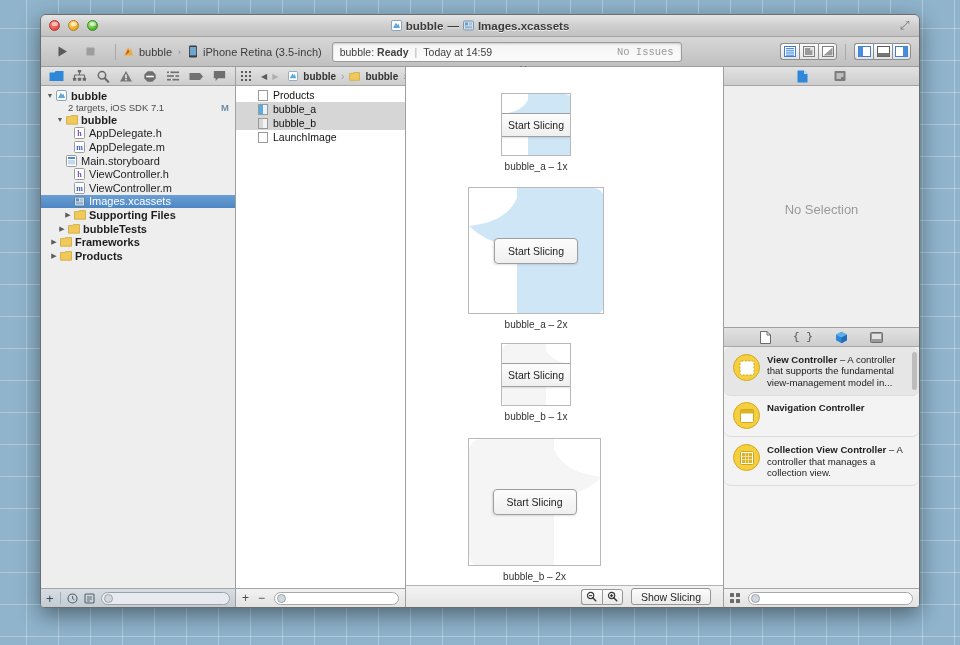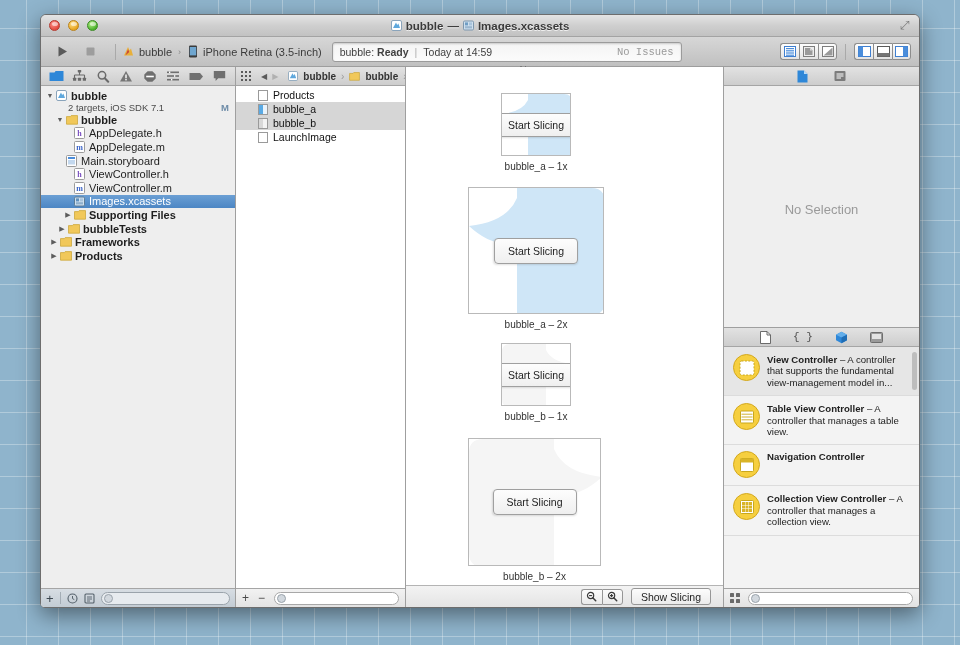--- a/index.html
+++ b/index.html
@@ -181,21 +181,21 @@
     height:19px;flex:0 0 19px;background:linear-gradient(to bottom,#e2e2e2,#cdcdcd);
     border-bottom:1px solid #a5a5a5; display:flex;align-items:center;justify-content:center;gap:26px;
   }
   .inspector { flex:1; background:#efefef; position:relative; border-bottom:1px solid #9f9f9f;}
   .nosel { position:absolute; left:0;right:0;top:48%; text-align:center; font-size:13px; color:#9a9a9a;}
   .lib-tabs {
     height:19px;flex:0 0 19px;background:linear-gradient(to bottom,#e2e2e2,#cdcdcd);
     border-bottom:1px solid #a5a5a5; display:flex;align-items:center;justify-content:center;gap:22px;
   }
   .liblist { flex:1; background:#f3f3f3; overflow:hidden; position:relative;}
-  .libitem { display:flex; gap:7px; padding:7px 8px 7px 9px; border-bottom:1px solid #dcdcdc; }
+  .libitem { display:flex; gap:7px; padding:7px 8px 7px 9px; border-bottom:1px solid #dcdcdc;border-radius:7px; }
   .libitem.sel { background:#e6e6e6;}
   .libicon { width:27px;height:27px;flex:0 0 27px; border-radius:50%;
              background:#f6cf3f; border:1px solid #d3a81d; display:flex;align-items:center;justify-content:center;}
   .libtext { font-size:9.6px; line-height:11.4px; color:#222; }
   .libtext b { font-weight:bold; }
   .lib-scroll { position:absolute; right:2px; top:5px; width:5px; height:38px; border-radius:3px; background:#bdbdbd;}
   .lib-bottom {
     height:19px;flex:0 0 19px;background:linear-gradient(to bottom,#f2f2f2,#e2e2e2);
     border-top:1px solid #a5a5a5; display:flex; align-items:center; padding:0 6px; gap:7px;
   }
@@ -733,33 +733,20 @@
 
       <div class="liblist">
         <div class="libitem sel">
           <span class="libicon">
             <svg width="18" height="18" viewBox="0 0 18 18">
                 <rect x="2" y="2" width="14" height="14" rx="1.5" fill="#fff" stroke="#c9a81d" stroke-width="1" stroke-dasharray="2 1.4"></rect>
               </svg>
           </span>
           <span class="libtext"><b>View Controller</b> <span>–</span> <span>A controller that supports the fundamental view-management model in...</span></span>
         </div>
-        <div class="libitem">
-          <span class="libicon">
-            <svg width="18" height="18" viewBox="0 0 18 18">
-                <rect x="2.5" y="3" width="13" height="12" rx="1" fill="#fff" stroke="#c9a81d"></rect>
-                <g stroke="#c9a81d" stroke-width="0.9">
-                  <path d="M3.5 6.2 L14.5 6.2"></path>
-                  <path d="M3.5 9 L14.5 9"></path>
-                  <path d="M3.5 11.8 L14.5 11.8"></path>
-                </g>
-              </svg>
-          </span>
-          <span class="libtext"><b>Table View Controller</b> <span>–</span> <span>A controller that manages a table view.</span></span>
-        </div>
         <div class="libitem" style="padding-top:6px;">
           <span class="libicon">
             <svg width="18" height="18" viewBox="0 0 18 18">
                 <rect x="2.5" y="2.5" width="13" height="13" rx="1" fill="#fff" stroke="#c9a81d"></rect>
                 <rect x="2.5" y="2.5" width="13" height="4" fill="#d9b427"></rect>
               </svg>
           </span>
           <span class="libtext"><b>Navigation Controller</b></span>
         </div>
         <div class="libitem">

